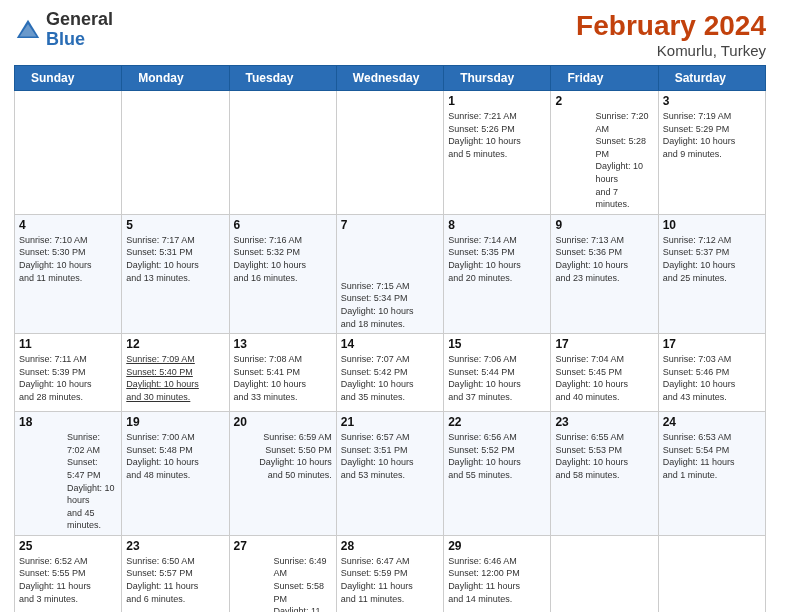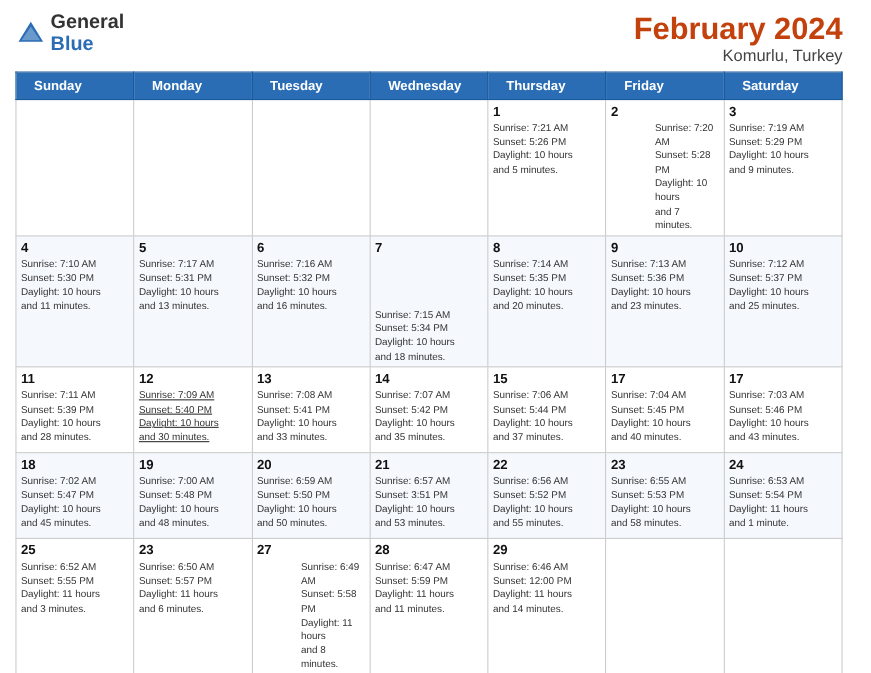--- a/index.html
+++ b/index.html
@@ -250,35 +250,35 @@
             <div class="cell-day">17</div>
             <div class="cell-info" style="white-space: pre-line;">Sunrise: 7:03 AM
 Sunset: 5:46 PM
 Daylight: 10 hours
 and 43 minutes.</div>
           </td>
         </tr>
         <tr>
           <td>
             <div class="cell-day">18</div>
-            <div class="cell-info" style="white-space: pre-line;">Sunrise: 7:02 AM
+            <div class="cell-info" style="white-space: pre-line; margin-left: 48px;">Sunrise: 7:02 AM
 Sunset: 5:47 PM
 Daylight: 10 hours
 and 45 minutes.</div>
           </td>
           <td>
             <div class="cell-day">19</div>
             <div class="cell-info" style="white-space: pre-line;">Sunrise: 7:00 AM
 Sunset: 5:48 PM
 Daylight: 10 hours
 and 48 minutes.</div>
           </td>
           <td>
             <div class="cell-day">20</div>
-            <div class="cell-info" style="white-space: pre-line;">Sunrise: 6:59 AM
+            <div class="cell-info" style="white-space: pre-line; text-align: right;">Sunrise: 6:59 AM
 Sunset: 5:50 PM
 Daylight: 10 hours
 and 50 minutes.</div>
           </td>
           <td>
             <div class="cell-day">21</div>
             <div class="cell-info" style="white-space: pre-line;">Sunrise: 6:57 AM
 Sunset: 3:51 PM
 Daylight: 10 hours
 and 53 minutes.</div>

